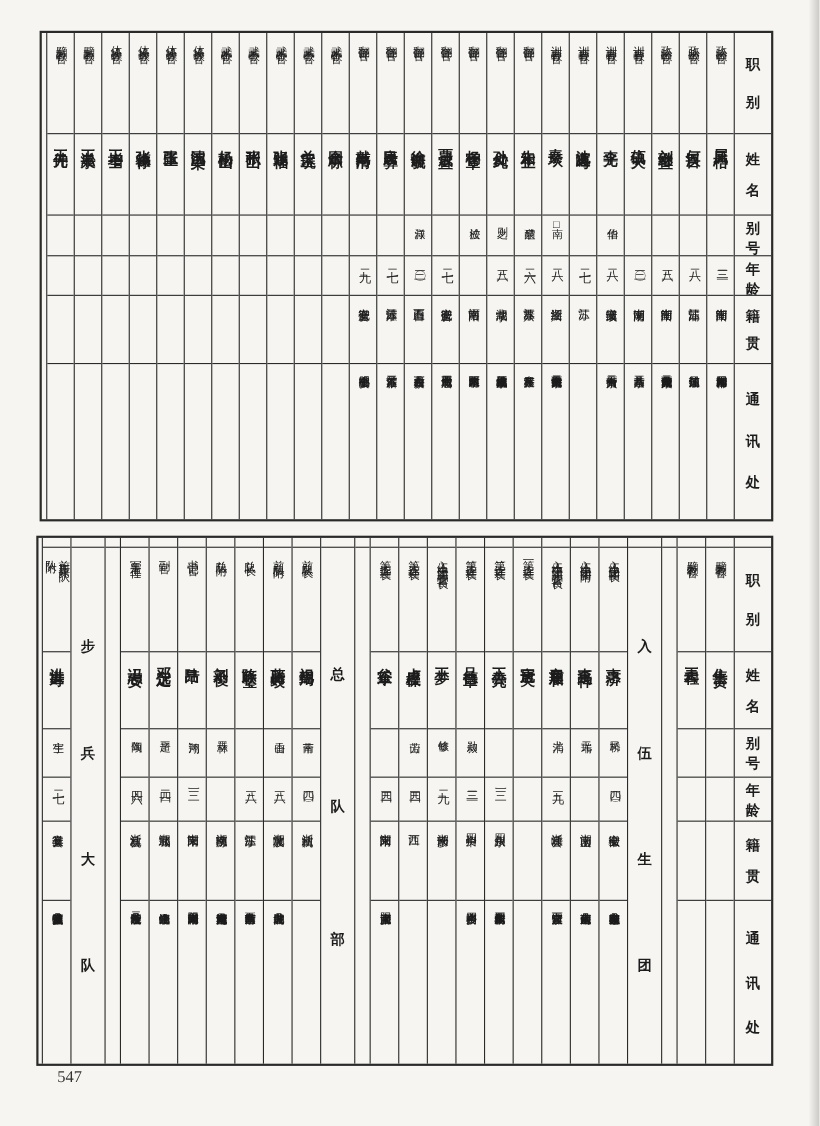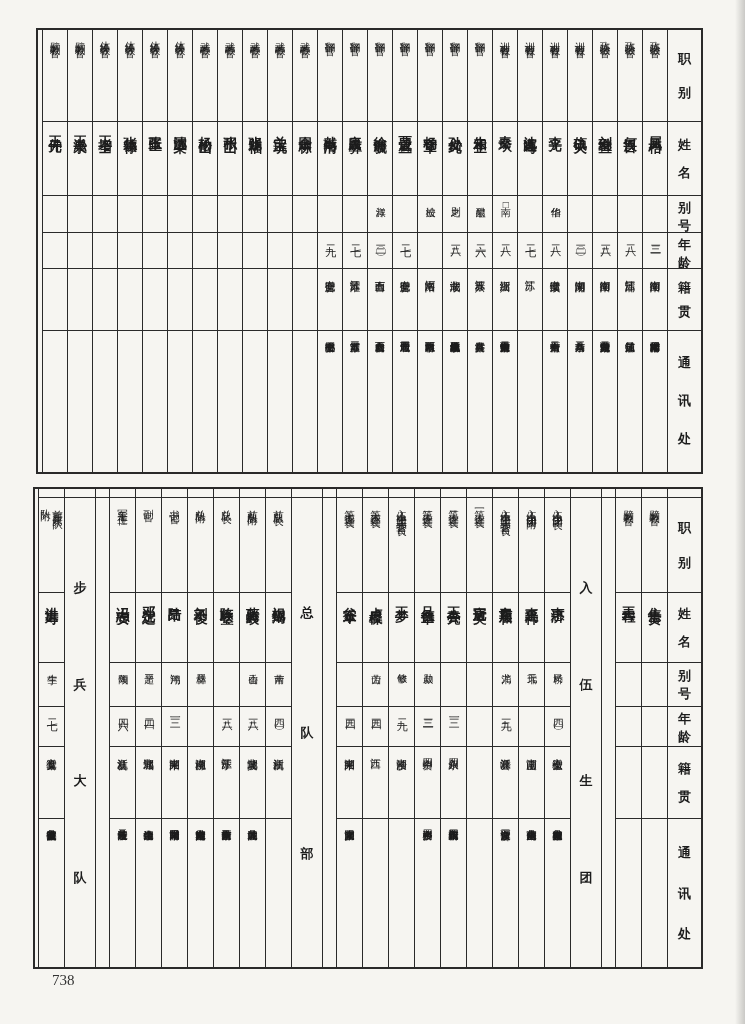--- a/index.html
+++ b/index.html
@@ -919,14 +919,14 @@
           <div class="vt">二七</div>
         </div>
         <div class="cell origin" style="height: 72px; flex: 0 0 72px;">
           <div class="vt">安徽巢县</div>
         </div>
         <div class="cell address" style="height: 148px; flex: 0 0 148px;">
           <div class="vt">安徽巢县长源镇交洪家疃</div>
         </div>
       </div>
     </div>
-  <div class="page-number">738</div>
+  <div class="page-number">547</div>
 </div>
 
 </body></html>

